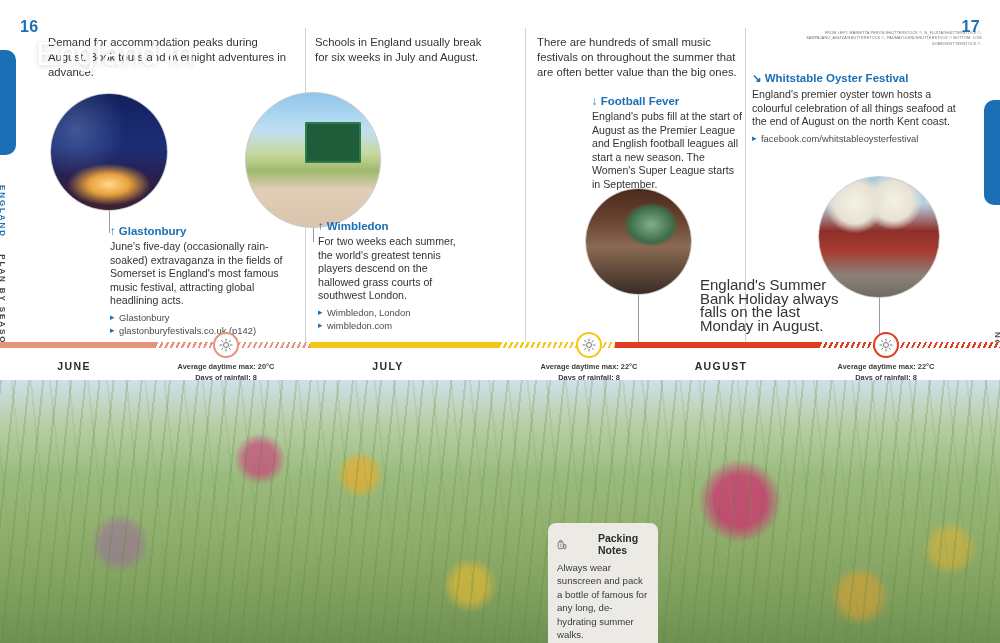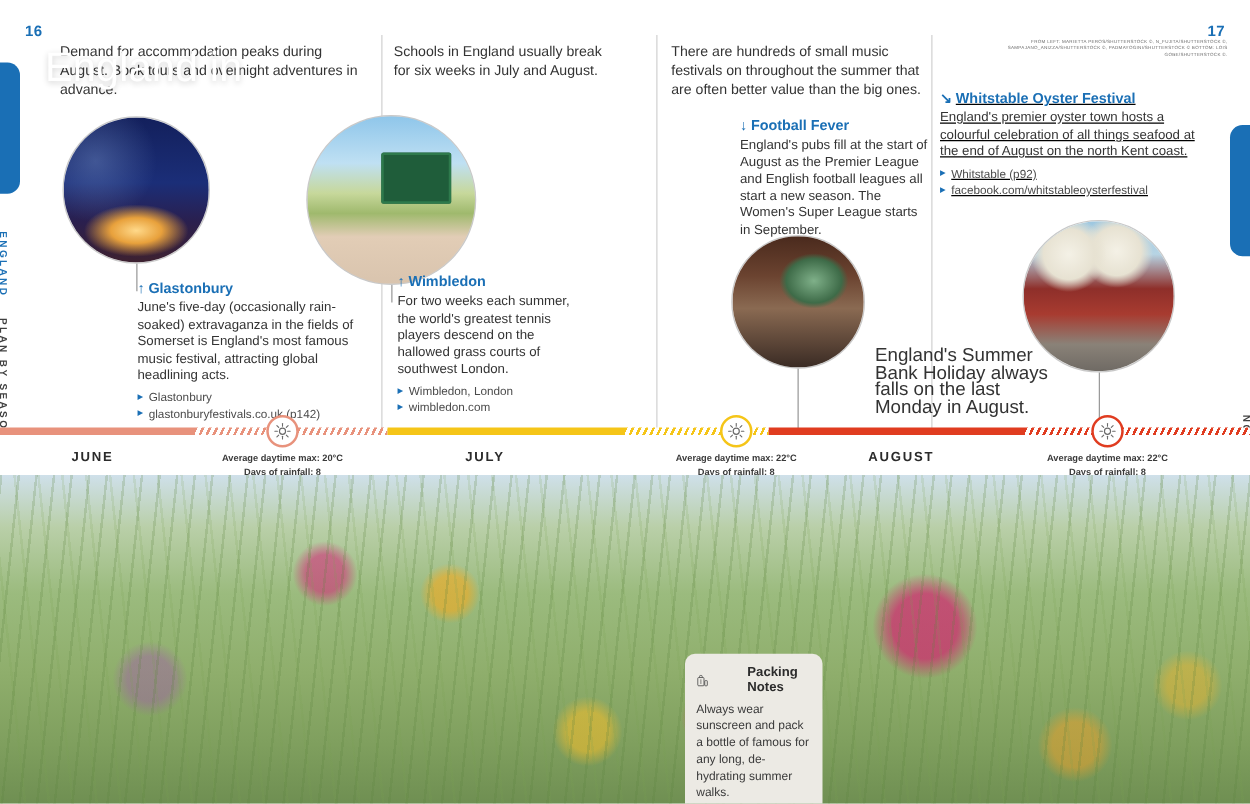--- a/index.html
+++ b/index.html
@@ -19,21 +19,21 @@
   .top-area {
     position: absolute;
     left: 0; top: 0; width: 1000px; height: 344px;
     background: #ffffff;
     overflow: hidden;
   }
 
   
   .folio {
     position: absolute;
-    font-size: 12px;
+    font-size: 16px;
     font-weight: bold;
     color: #1a6fb5;
     letter-spacing: .3px;
   }
   .folio-left  { left: 20px;  top: 18px; }
   .folio-right { right: 20px; top: 18px; }
 
   
   .side-tab {
     position: absolute;
@@ -167,21 +167,21 @@
   .cap li::before {
     content: "\25B8";
     position: absolute; left: 0; top: 0;
     color: #1a6fb5;
     font-size: 9px;
   }
 
   .cap-glastonbury { left: 110px; top: 225px; width: 195px; }
   .cap-wimbledon   { left: 318px; top: 220px; width: 140px; }
   .cap-football    { left: 592px; top: 95px;  width: 150px; }
-  .cap-whitstable  { left: 752px; top: 71px;  width: 215px; text-decoration: underline; }
+  .cap-whitstable  { left: 752px; top: 71px;  width: 215px; }
 
   .note-plain {
     position: absolute;
     left: 700px; top: 278px; width: 145px;
     font-size: 15px; line-height: 13.6px; color: #333333;
   }
 
   
   .rule {
     position: absolute;
@@ -374,21 +374,20 @@
       <div class="photo-inner img-football"></div>
     </div>
     <div class="connector" style="left:638px; top:295px; height:48px;"></div>
 
     <div class="cap cap-whitstable">
       <h4>
         <span class="arrow">↘</span><span>Whitstable Oyster Festival</span>
       </h4>
       <p>England's premier oyster town hosts a colourful celebration of all things seafood at the end of August on the north Kent coast.</p>
       <ul>
-        <li>Whitstable (p92)</li>
         <li>facebook.com/whitstableoysterfestival</li>
       </ul>
     </div>
     <div class="photo ph-whitstable">
       <div class="photo-inner img-whitstable"></div>
     </div>
     <div class="connector" style="left:879px; top:298px; height:45px;"></div>
 
     <p class="note-plain">England's Summer Bank Holiday always falls on the last Monday in August.</p>
   </div>

